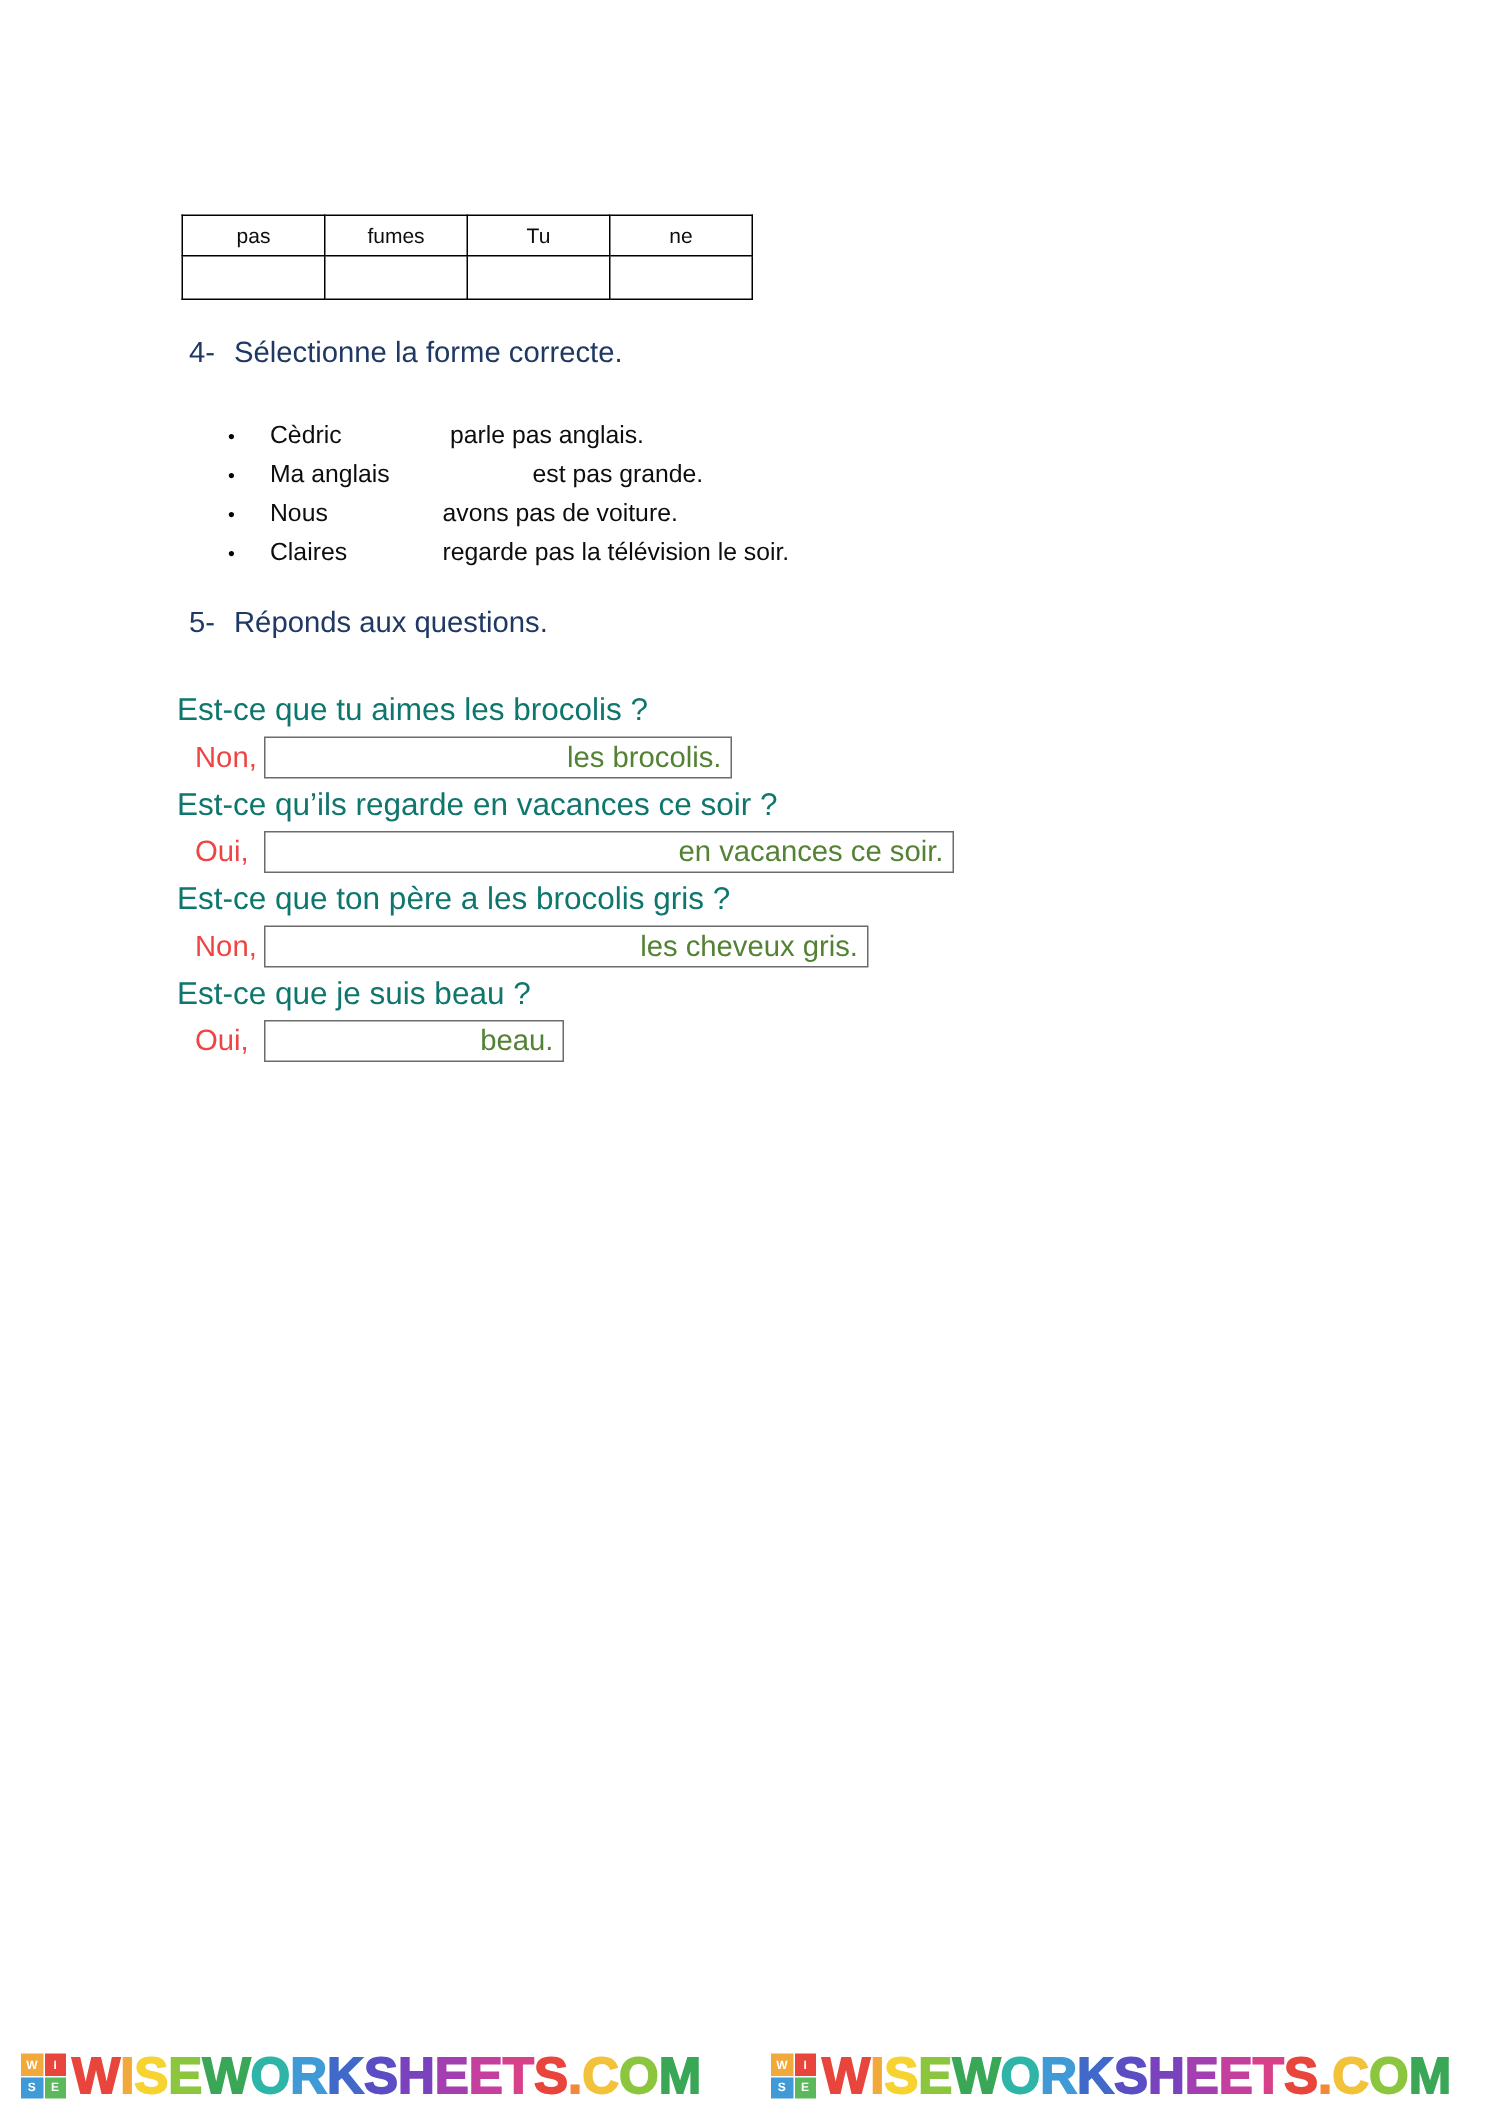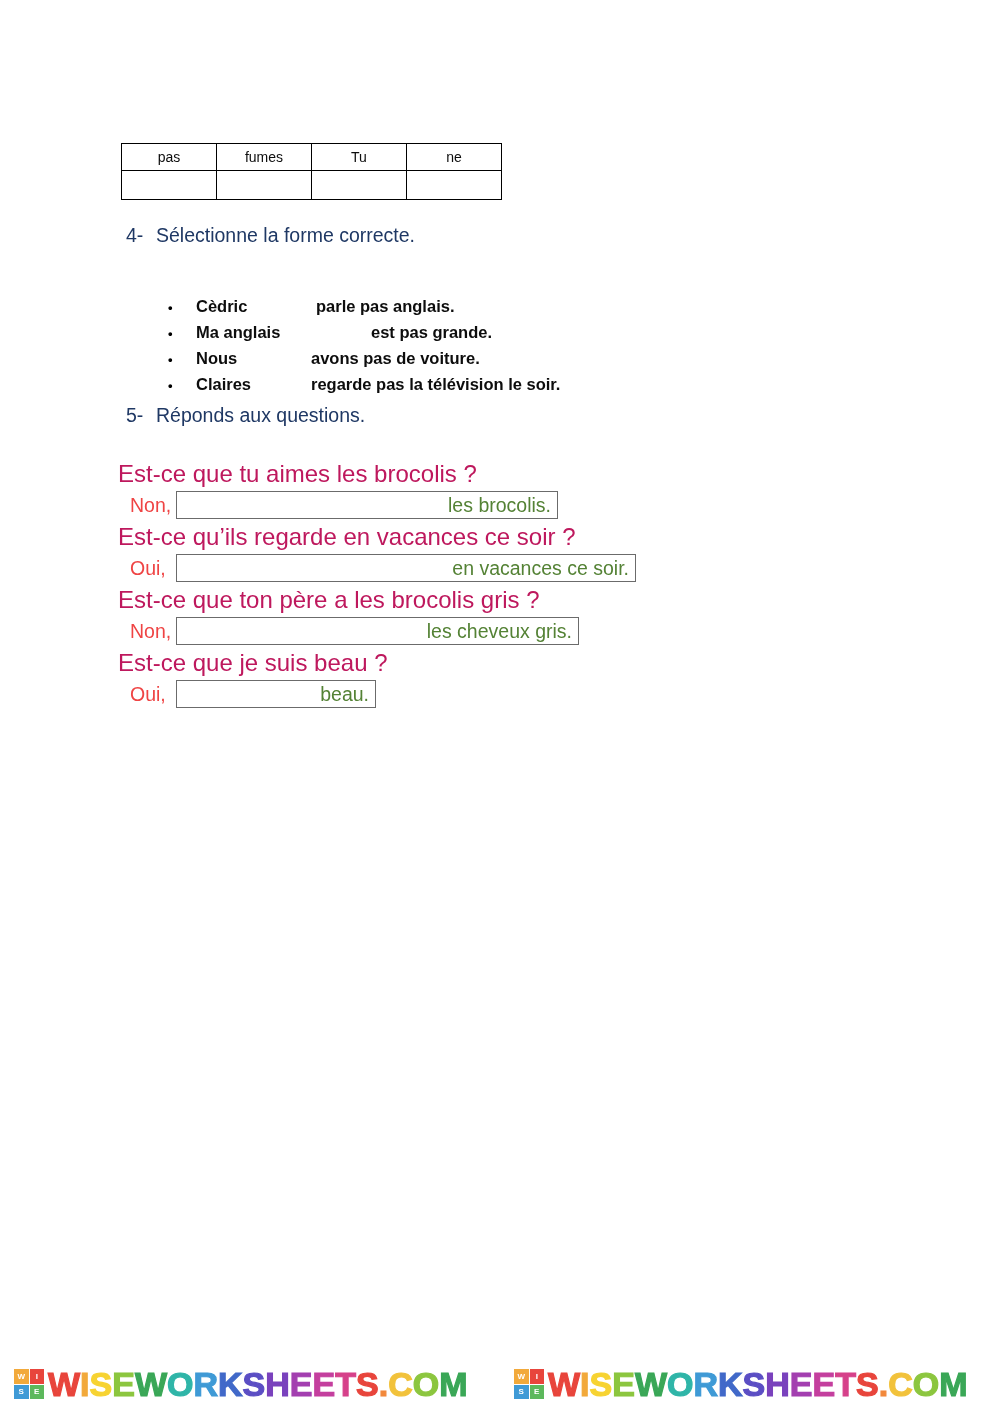--- a/index.html
+++ b/index.html
@@ -49,24 +49,23 @@
     width: 30px;
   }
   #heading-4 { left: 126px; top: 224px; }
   #heading-5 { left: 126px; top: 404px; }
 
   
   .bullets {
     position: absolute;
     left: 152px;
     top: 277px;
-    margin: 16px;
+    margin: 0;
     padding: 0;
     list-style: none;
-    font-weight: bold;
   }
   .bullets li {
     height: 26px;
     line-height: 26px;
     font-size: 16.5px;
     color: #0d0d0d;
     white-space: nowrap;
   }
   .bullets li .dot {
     display: inline-block;
@@ -79,22 +78,22 @@
   }
   .bullets li .predicate {
     display: inline-block;
   }
 
   
   .qa-block { position: absolute; left: 118px; }
   #qa-block { top: 460px; }
 
   .question {
-    color: #be185d;
-    font-size: 24px;
+    color: #0f766e;
+    font-size: 21px;
     line-height: 28px;
     white-space: nowrap;
   }
   .answer-row {
     display: flex;
     align-items: center;
     height: 32px;
     margin: 1px 0 2px 0;
   }
   .answer-label {
@@ -212,21 +211,21 @@
 <div class="heading" id="heading-5">
   <span class="num">5-</span><span>Réponds aux questions.</span>
 </div>
 
 <div class="qa-block" id="qa-block">
 
   <div>
     <div class="question">Est-ce que tu aimes les brocolis ?</div>
     <div class="answer-row">
       <div class="answer-label">Non,</div>
-      <input class="answer-input" type="text" value="les brocolis." style="width: 382px;">
+      <input class="answer-input" type="text" value="les brocolis." style="width: 312px;">
     </div>
   </div>
 
   <div>
     <div class="question">Est-ce qu’ils regarde en vacances ce soir ?</div>
     <div class="answer-row">
       <div class="answer-label">Oui,</div>
       <input class="answer-input" type="text" value="en vacances ce soir." style="width: 460px;">
     </div>
   </div>

